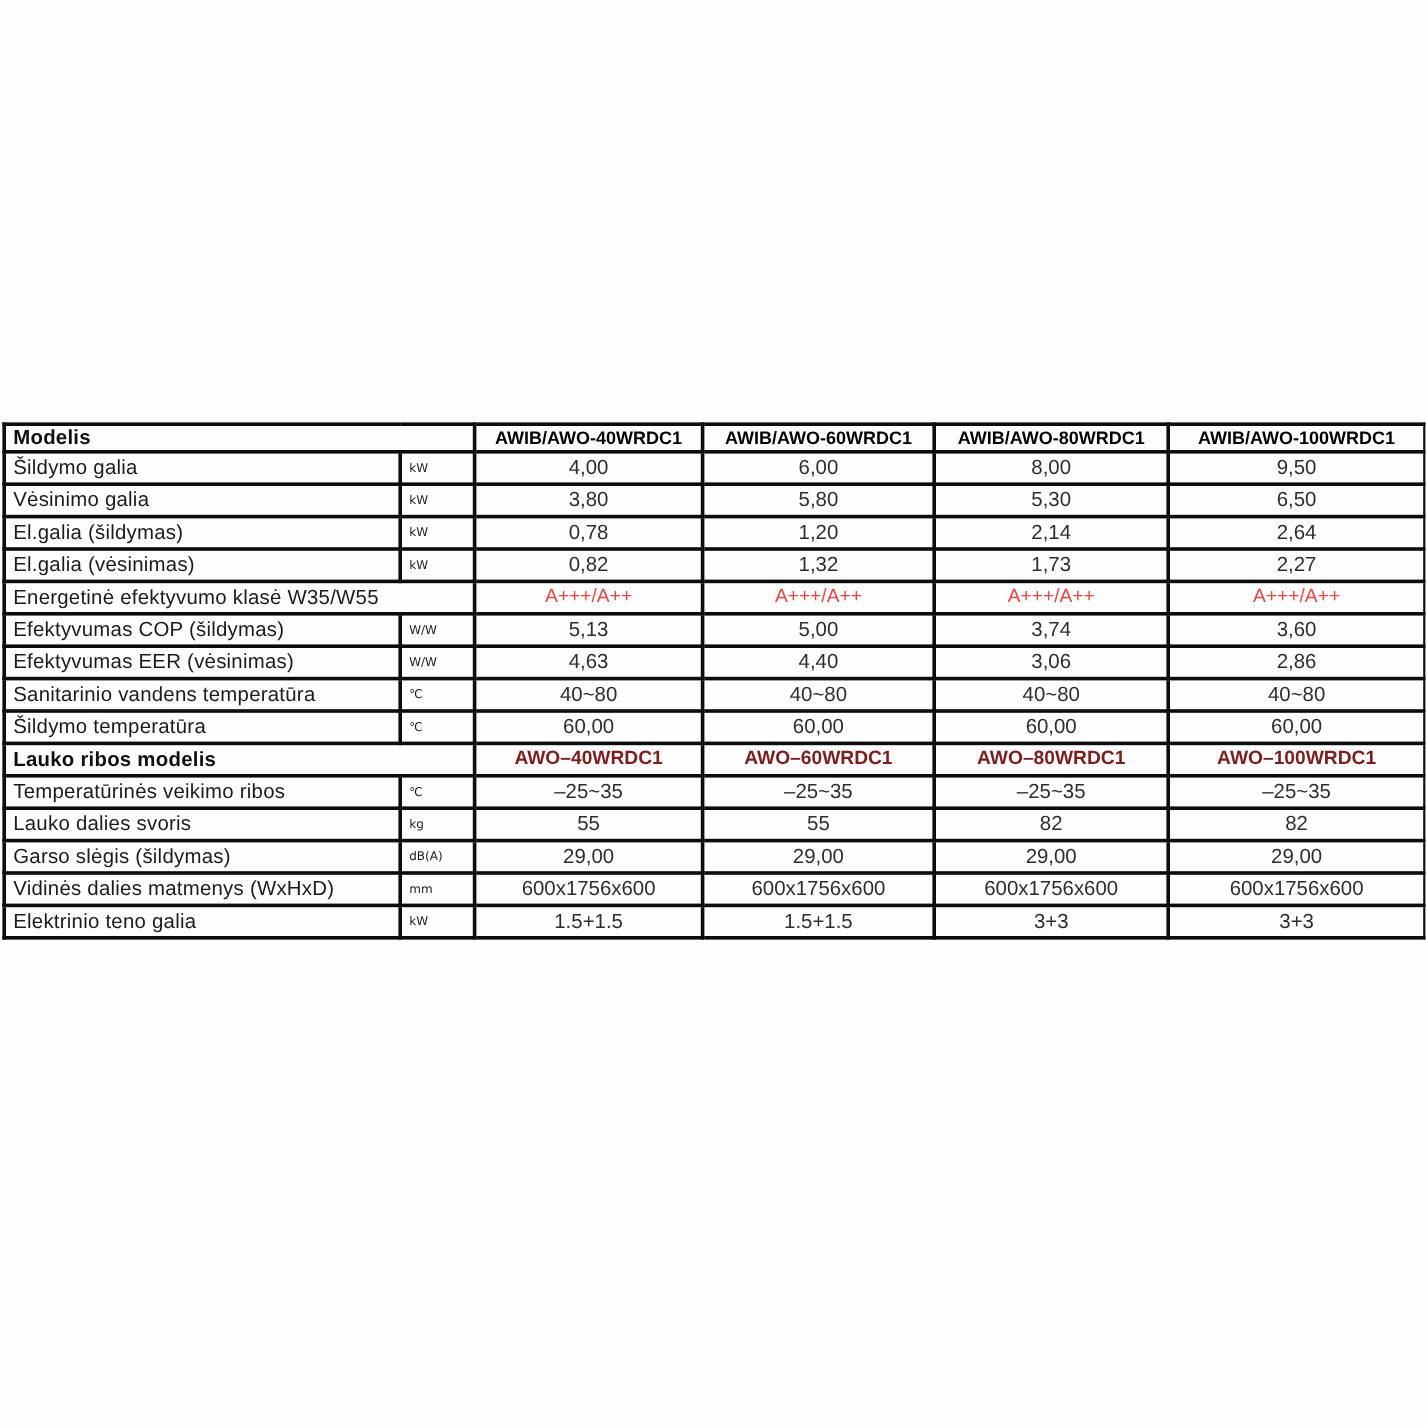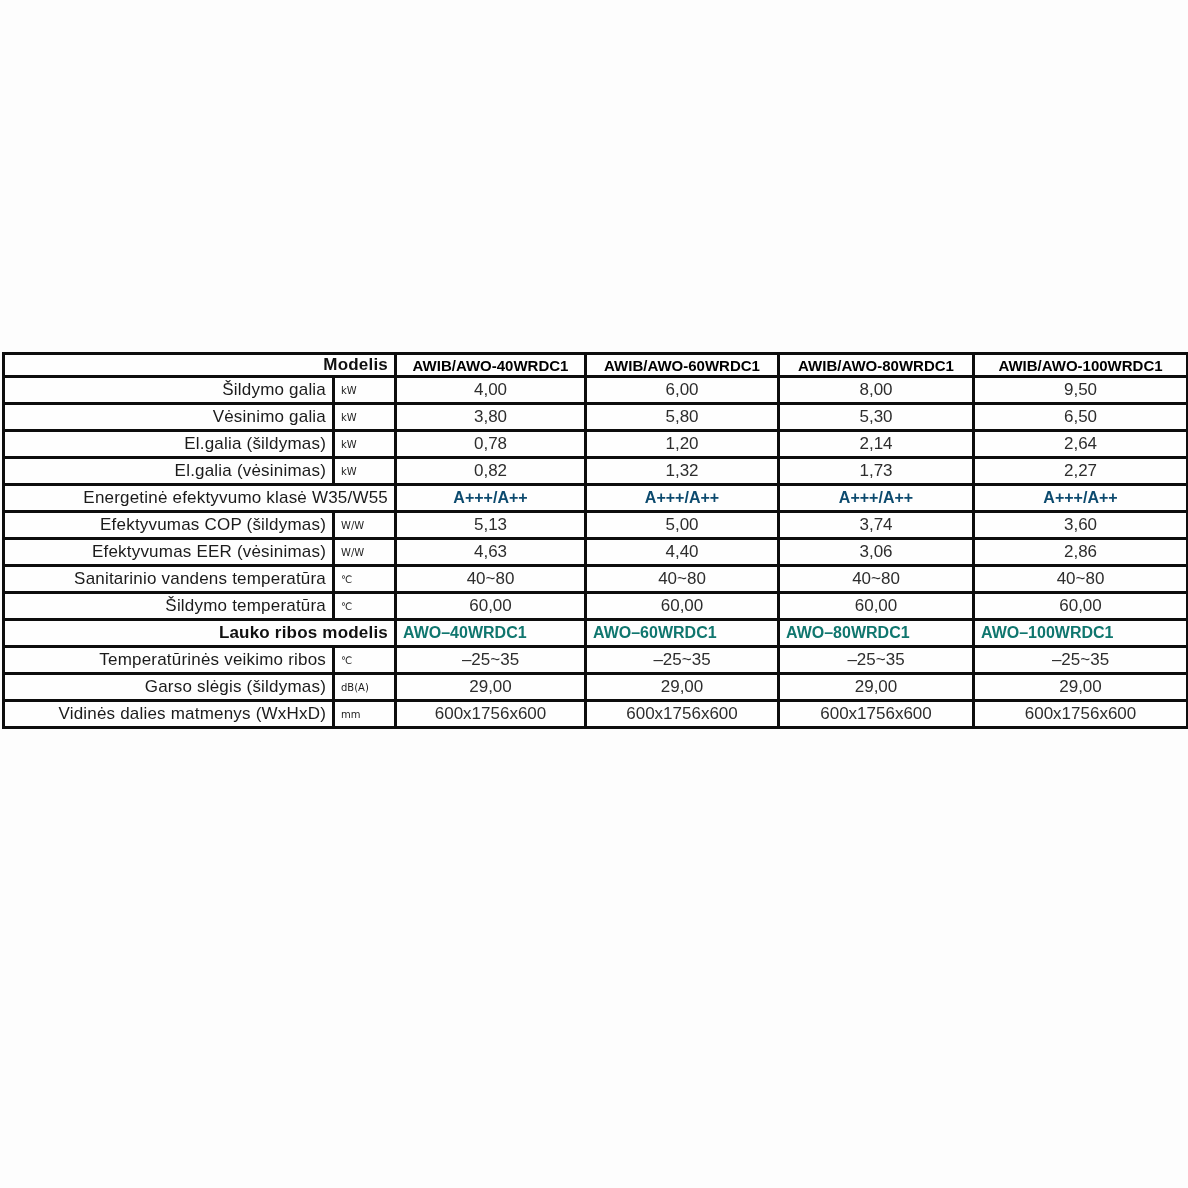--- a/index.html
+++ b/index.html
@@ -27,21 +27,21 @@
   table.spec td {
     border: 3px solid #0d0d0d;
     padding: 0 6px;
     height: 24px;
     overflow: hidden;
     white-space: nowrap;
     vertical-align: middle;
   }
   tr.top-header td { height: 20px; }
   td.lbl {
-    text-align: right;
+    text-align: left;
     font-size: 17px;
     color: #1b1b1b;
     letter-spacing: 0.2px;
   }
   td.unit {
     text-align: left;
     font-size: 10px;
     color: #1b1b1b;
     padding: 0 4px;
     font-family: "DejaVu Sans", "Liberation Sans", sans-serif;
@@ -51,33 +51,34 @@
     font-size: 17px;
     color: #2d2d2d;
   }
   td.model-top {
     text-align: center;
     font-weight: bold;
     font-size: 15px;
     color: #000000;
   }
   td.model-sub {
+    text-align: center;
     font-weight: bold;
     font-size: 16px;
-    color: #0f766e;
+    color: #7f1d1d;
   }
   td.section-lbl {
     font-weight: bold;
     font-size: 17px;
     color: #101010;
   }
   td.val.bold {
-    font-weight: bold;
+    font-weight: normal;
     font-size: 16px;
-    color: #0c4a6e;
+    color: #ef4444;
   }
 </style>
 </head>
 <body>
 
 <div class="page">
   <table class="spec">
     <colgroup>
       <col style="width:330px">
       <col style="width:62px">
@@ -187,35 +188,51 @@
     <tr>
       <td class="lbl">Temperatūrinės veikimo ribos</td>
       <td class="unit">℃</td>
       <td class="val">–25~35</td>
       <td class="val">–25~35</td>
       <td class="val">–25~35</td>
       <td class="val">–25~35</td>
     </tr>
 
 
+    <tr>
+      <td class="lbl">Lauko dalies svoris</td>
+      <td class="unit">kg</td>
+      <td class="val">55</td>
+      <td class="val">55</td>
+      <td class="val">82</td>
+      <td class="val">82</td>
+    </tr>
 
 
     <tr>
       <td class="lbl">Garso slėgis (šildymas)</td>
       <td class="unit">dB(A)</td>
       <td class="val">29,00</td>
       <td class="val">29,00</td>
       <td class="val">29,00</td>
       <td class="val">29,00</td>
     </tr>
 
     <tr>
       <td class="lbl">Vidinės dalies matmenys (WxHxD)</td>
       <td class="unit">mm</td>
       <td class="val">600x1756x600</td>
       <td class="val">600x1756x600</td>
       <td class="val">600x1756x600</td>
       <td class="val">600x1756x600</td>
     </tr>
 
+    <tr>
+      <td class="lbl">Elektrinio teno galia</td>
+      <td class="unit">kW</td>
+      <td class="val">1.5+1.5</td>
+      <td class="val">1.5+1.5</td>
+      <td class="val">3+3</td>
+      <td class="val">3+3</td>
+    </tr>
   </tbody>
     </table>
 </div>
 
 </body></html>

